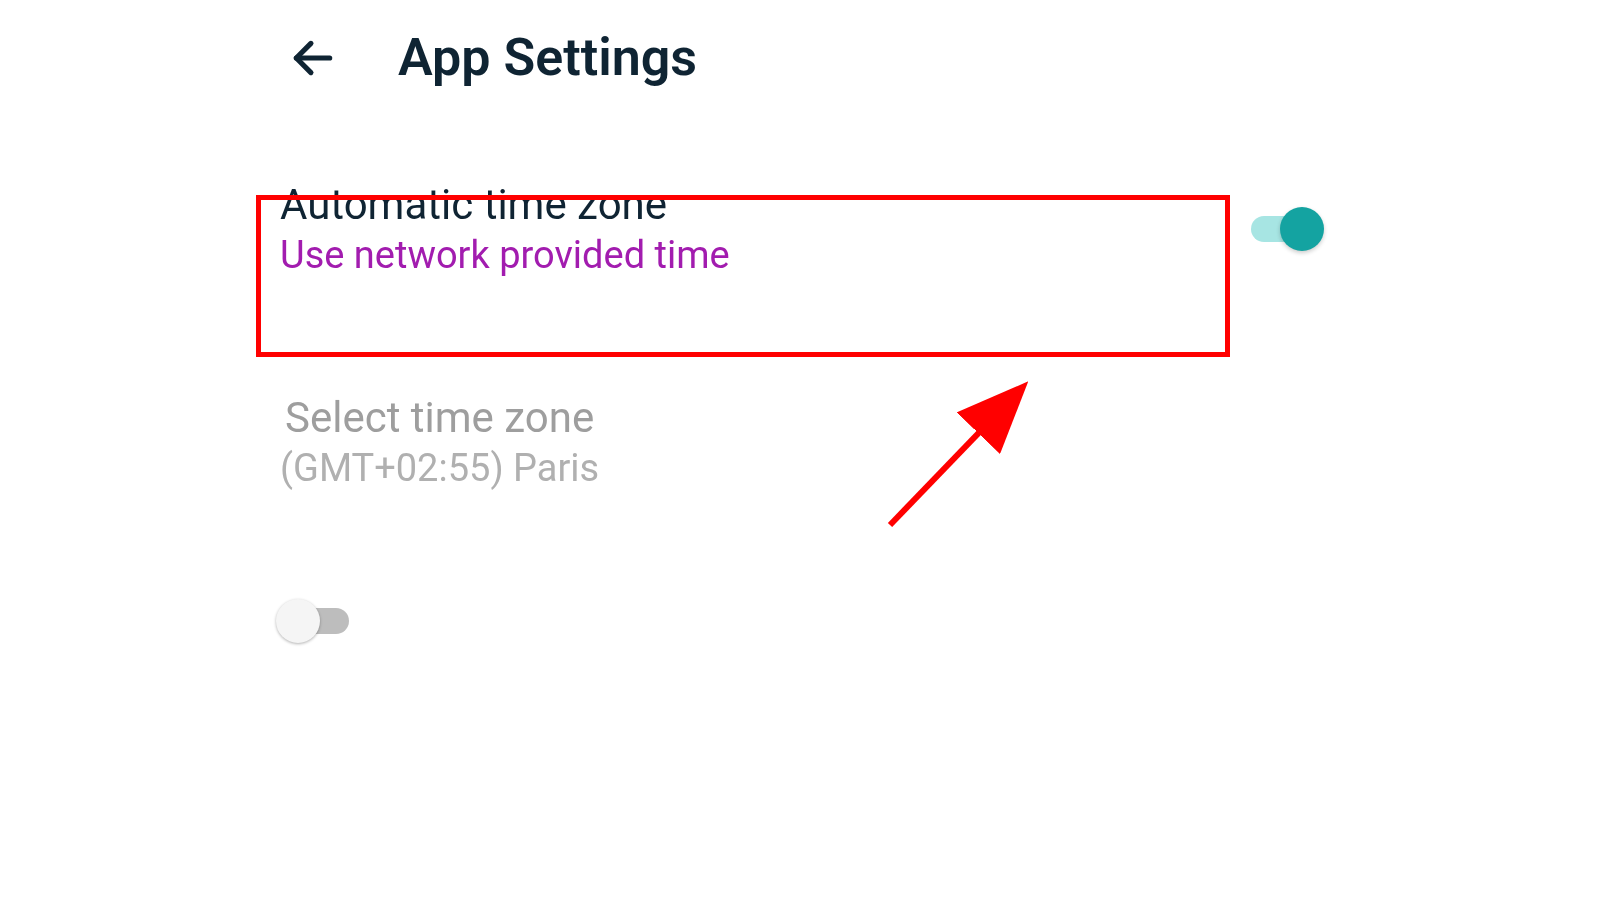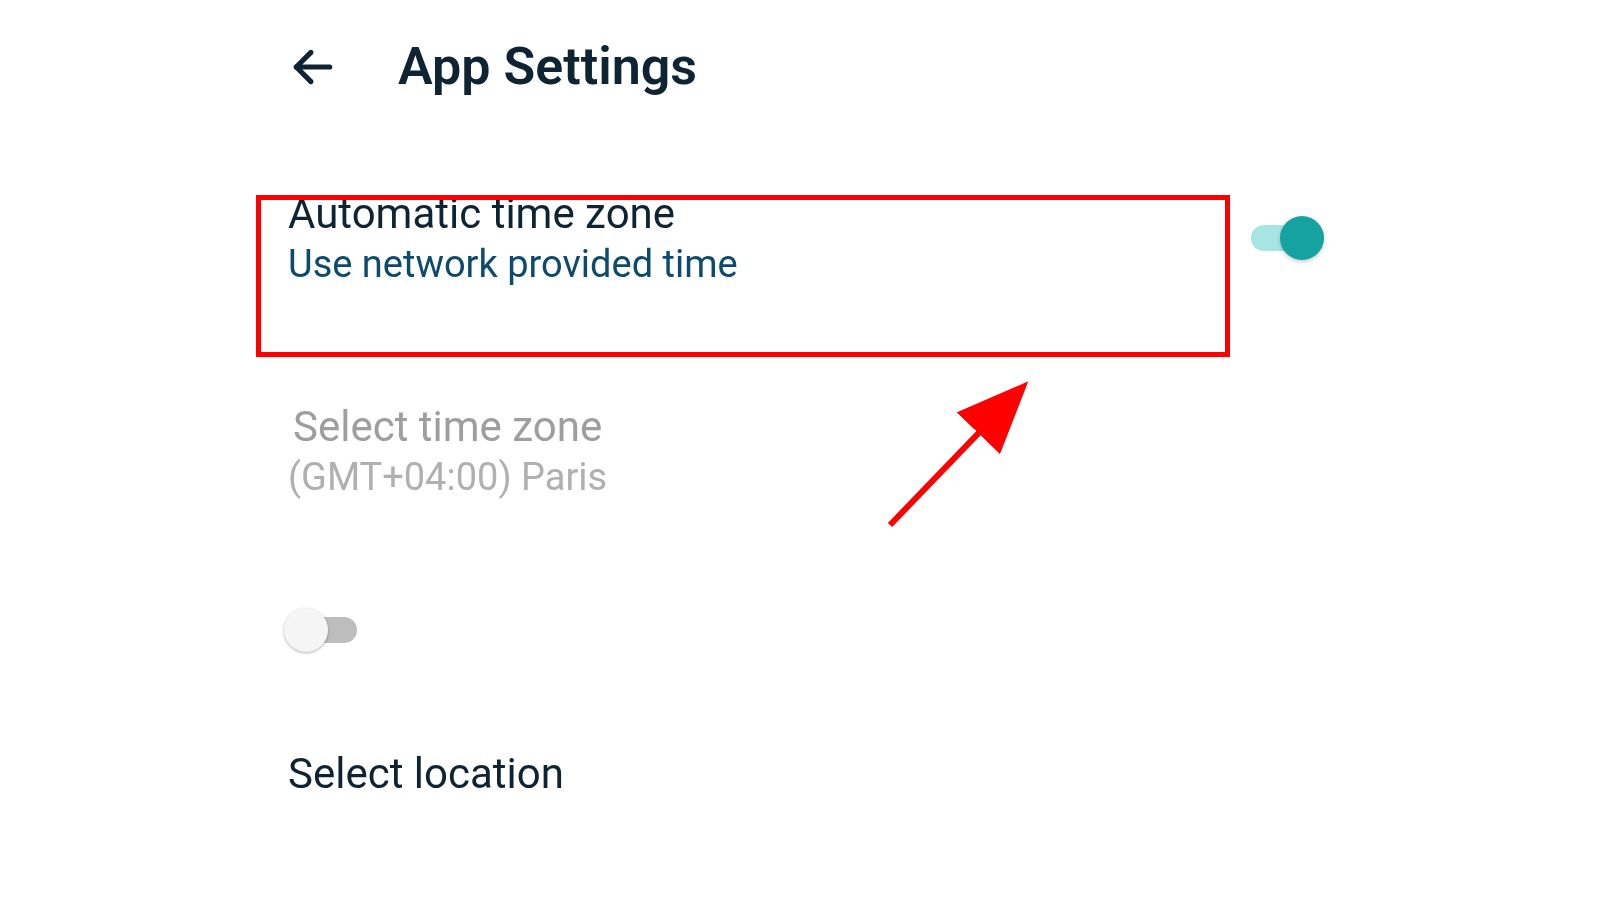--- a/index.html
+++ b/index.html
@@ -11,42 +11,42 @@
       font-family: -apple-system, BlinkMacSystemFont, "Segoe UI", Roboto, "Helvetica Neue", Arial, sans-serif;
       background: #ffffff;
       width: 1600px;
       height: 900px;
       position: relative;
       overflow: hidden;
     }
     .header {
       display: flex;
       align-items: center;
-      padding: 36px 0 0 288px;
+      padding: 27px 0 0 288px;
       gap: 60px;
     }
     .back-icon {
       width: 50px;
       height: 50px;
       cursor: pointer;
       display: flex;
       align-items: center;
       justify-content: center;
     }
     .back-icon svg {
       width: 50px;
       height: 50px;
     }
     .page-title {
       font-size: 52px;
       font-weight: 600;
       color: #0f2433;
     }
     .settings-list {
-      padding: 70px 0 0 8px;
+      padding: 70px 0 0 0;
     }
     .setting-item {
       padding: 22px 280px 22px 280px;
       display: flex;
       align-items: center;
       justify-content: space-between;
       position: relative;
     }
     .setting-text {
       display: flex;
@@ -54,21 +54,21 @@
       gap: 4px;
     }
     .setting-title {
       font-size: 42px;
       font-weight: 400;
       color: #0f2433;
     }
     .setting-subtitle {
       font-size: 38px;
       font-weight: 400;
-      color: #0c4a6e;
+      color: #a21caf;
     }
     .setting-title.disabled {
       color: #9e9e9e;
       text-align: center;
     }
     .setting-subtitle.disabled {
       color: #b0b0b0;
     }
     .toggle {
       position: relative;
@@ -155,40 +155,35 @@
       <div class="toggle-track"></div>
       <div class="toggle-thumb"></div>
     </div>
   </div>
 
   <div class="spacer-large"></div>
 
   <div class="setting-item">
     <div class="setting-text">
       <div class="setting-title disabled">Select time zone</div>
-      <div class="setting-subtitle disabled">(GMT+04:00) Paris</div>
+      <div class="setting-subtitle disabled">(GMT+02:55) Paris</div>
     </div>
   </div>
 
   <div class="spacer-large"></div>
 
   <div class="setting-item">
     <div class="toggle off">
       <div class="toggle-track"></div>
       <div class="toggle-thumb"></div>
     </div>
   </div>
 
   <div class="spacer-medium"></div>
 
-  <div class="setting-item">
-    <div class="setting-text">
-      <div class="setting-title">Select location</div>
-    </div>
-  </div>
 
 </div>
 
 <div class="highlight-box"></div>
 
 <svg class="annotation-arrow" 3="" viewBox="0 0 180 180">
   <defs>
     <marker id="arrowhead" markerWidth="12" markerHeight="10" refX="10" refY="5" orient="auto">
       <polygon points="0 0, 12 5, 0 10" fill="#ff0000"></polygon>
     </marker>

